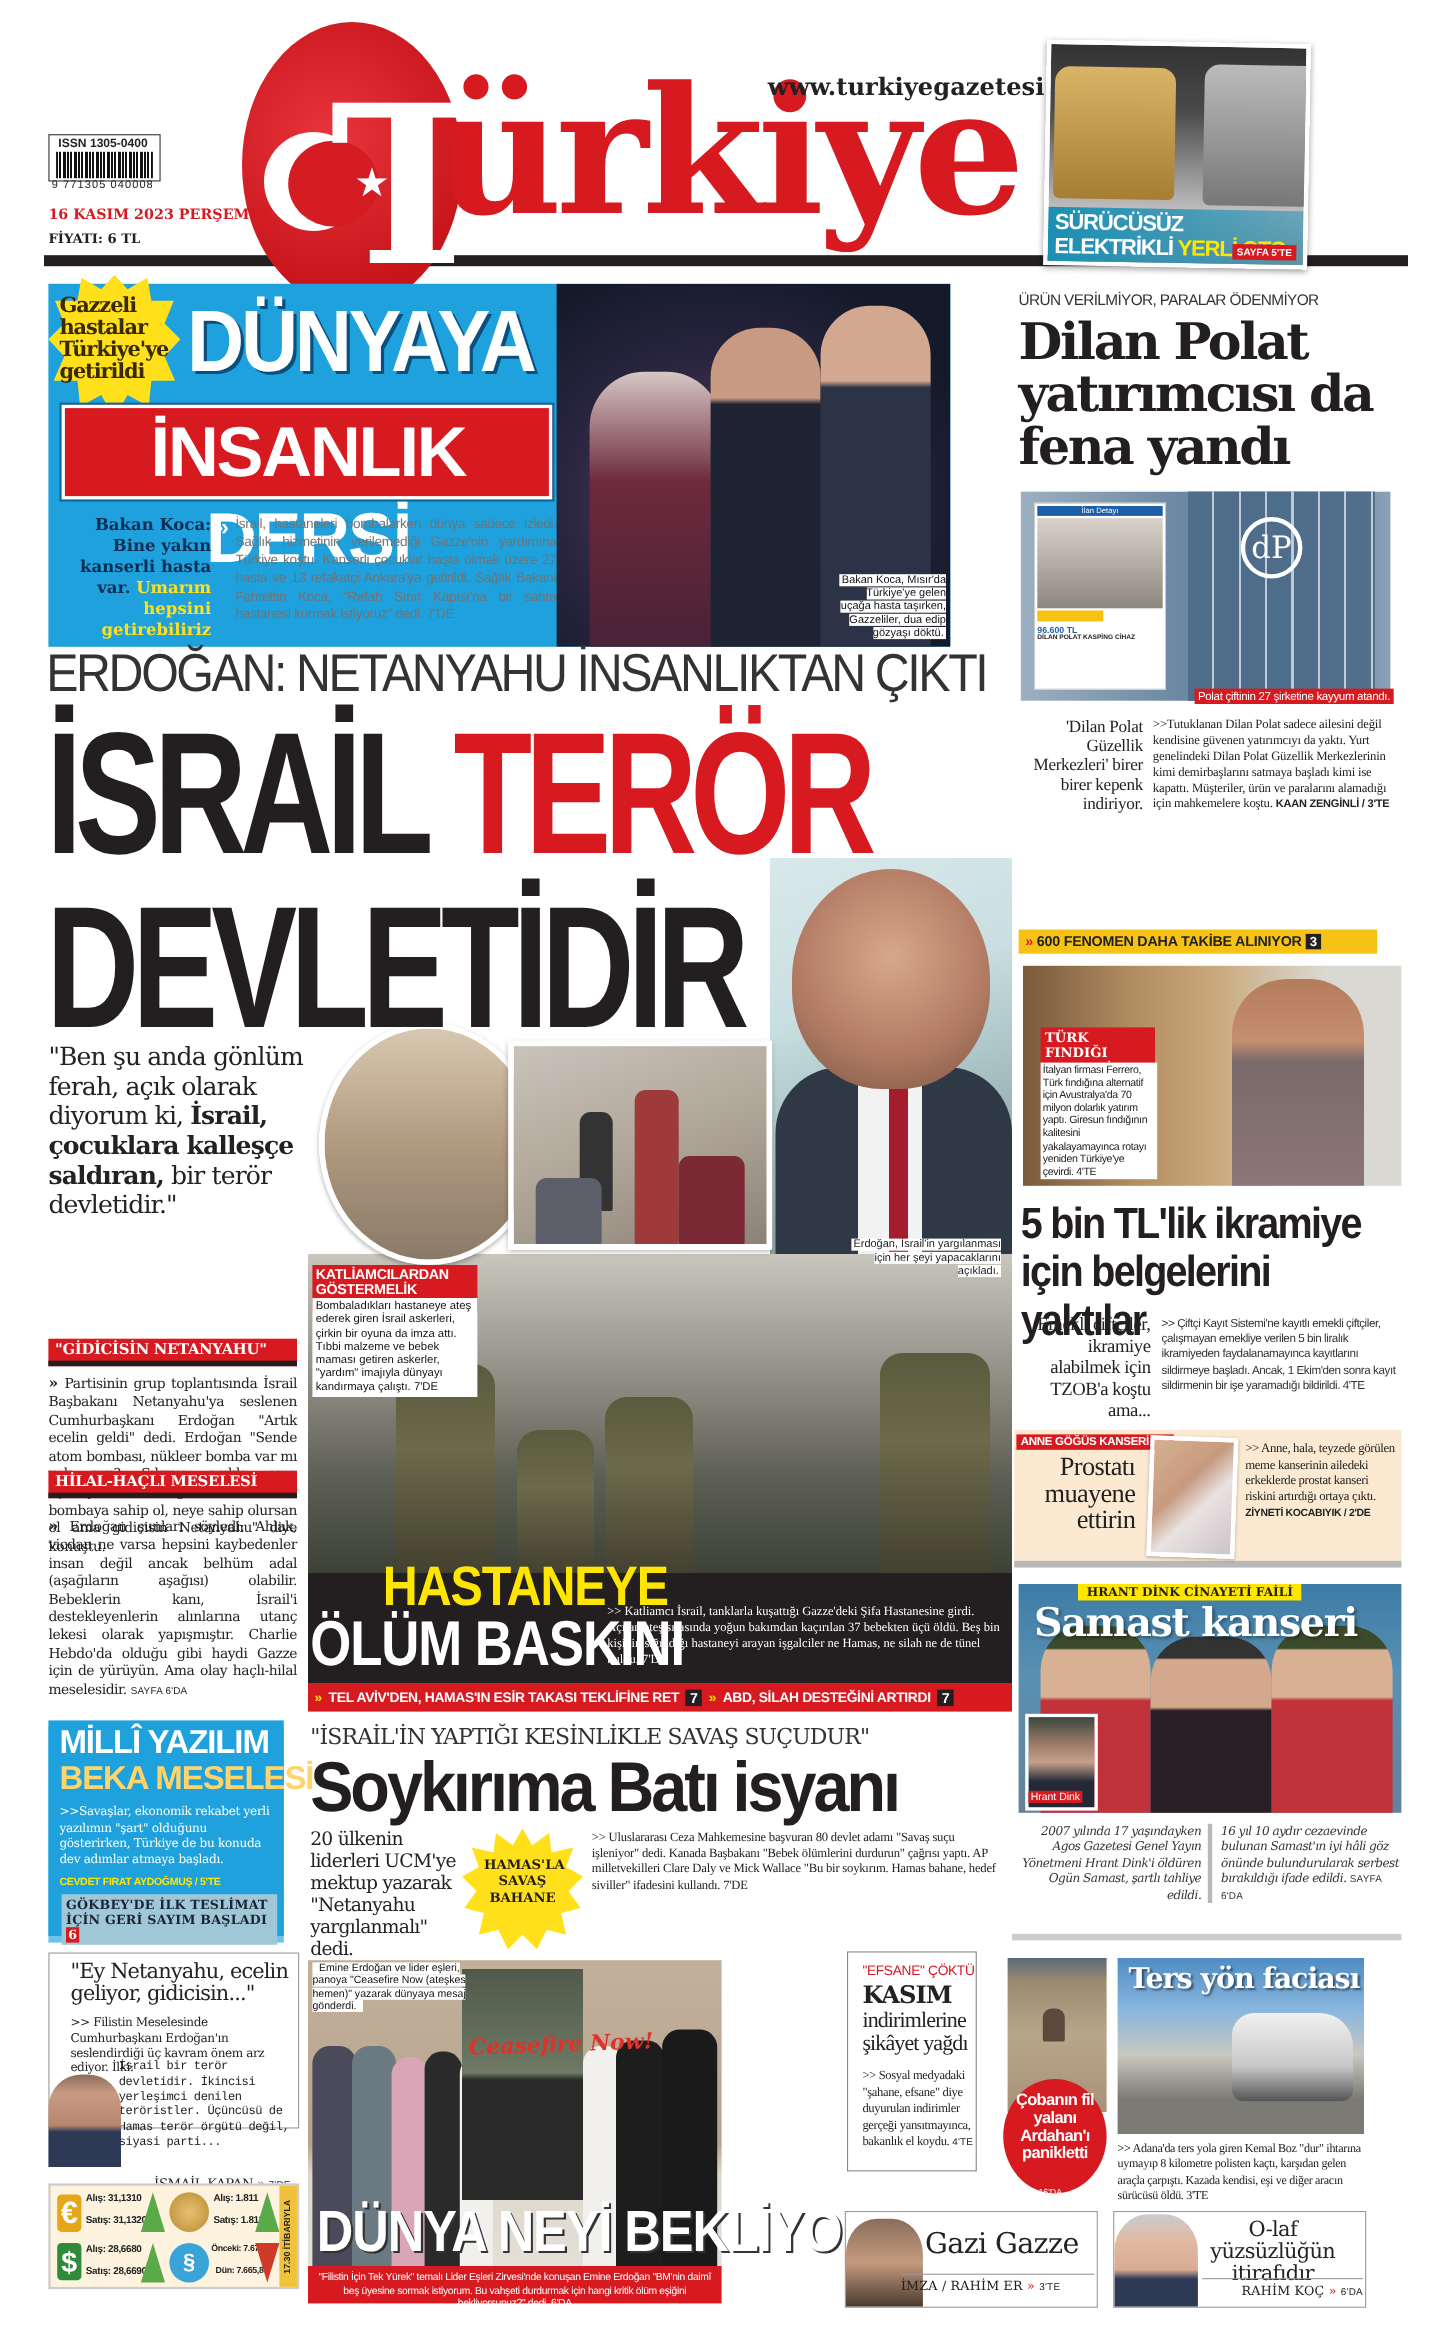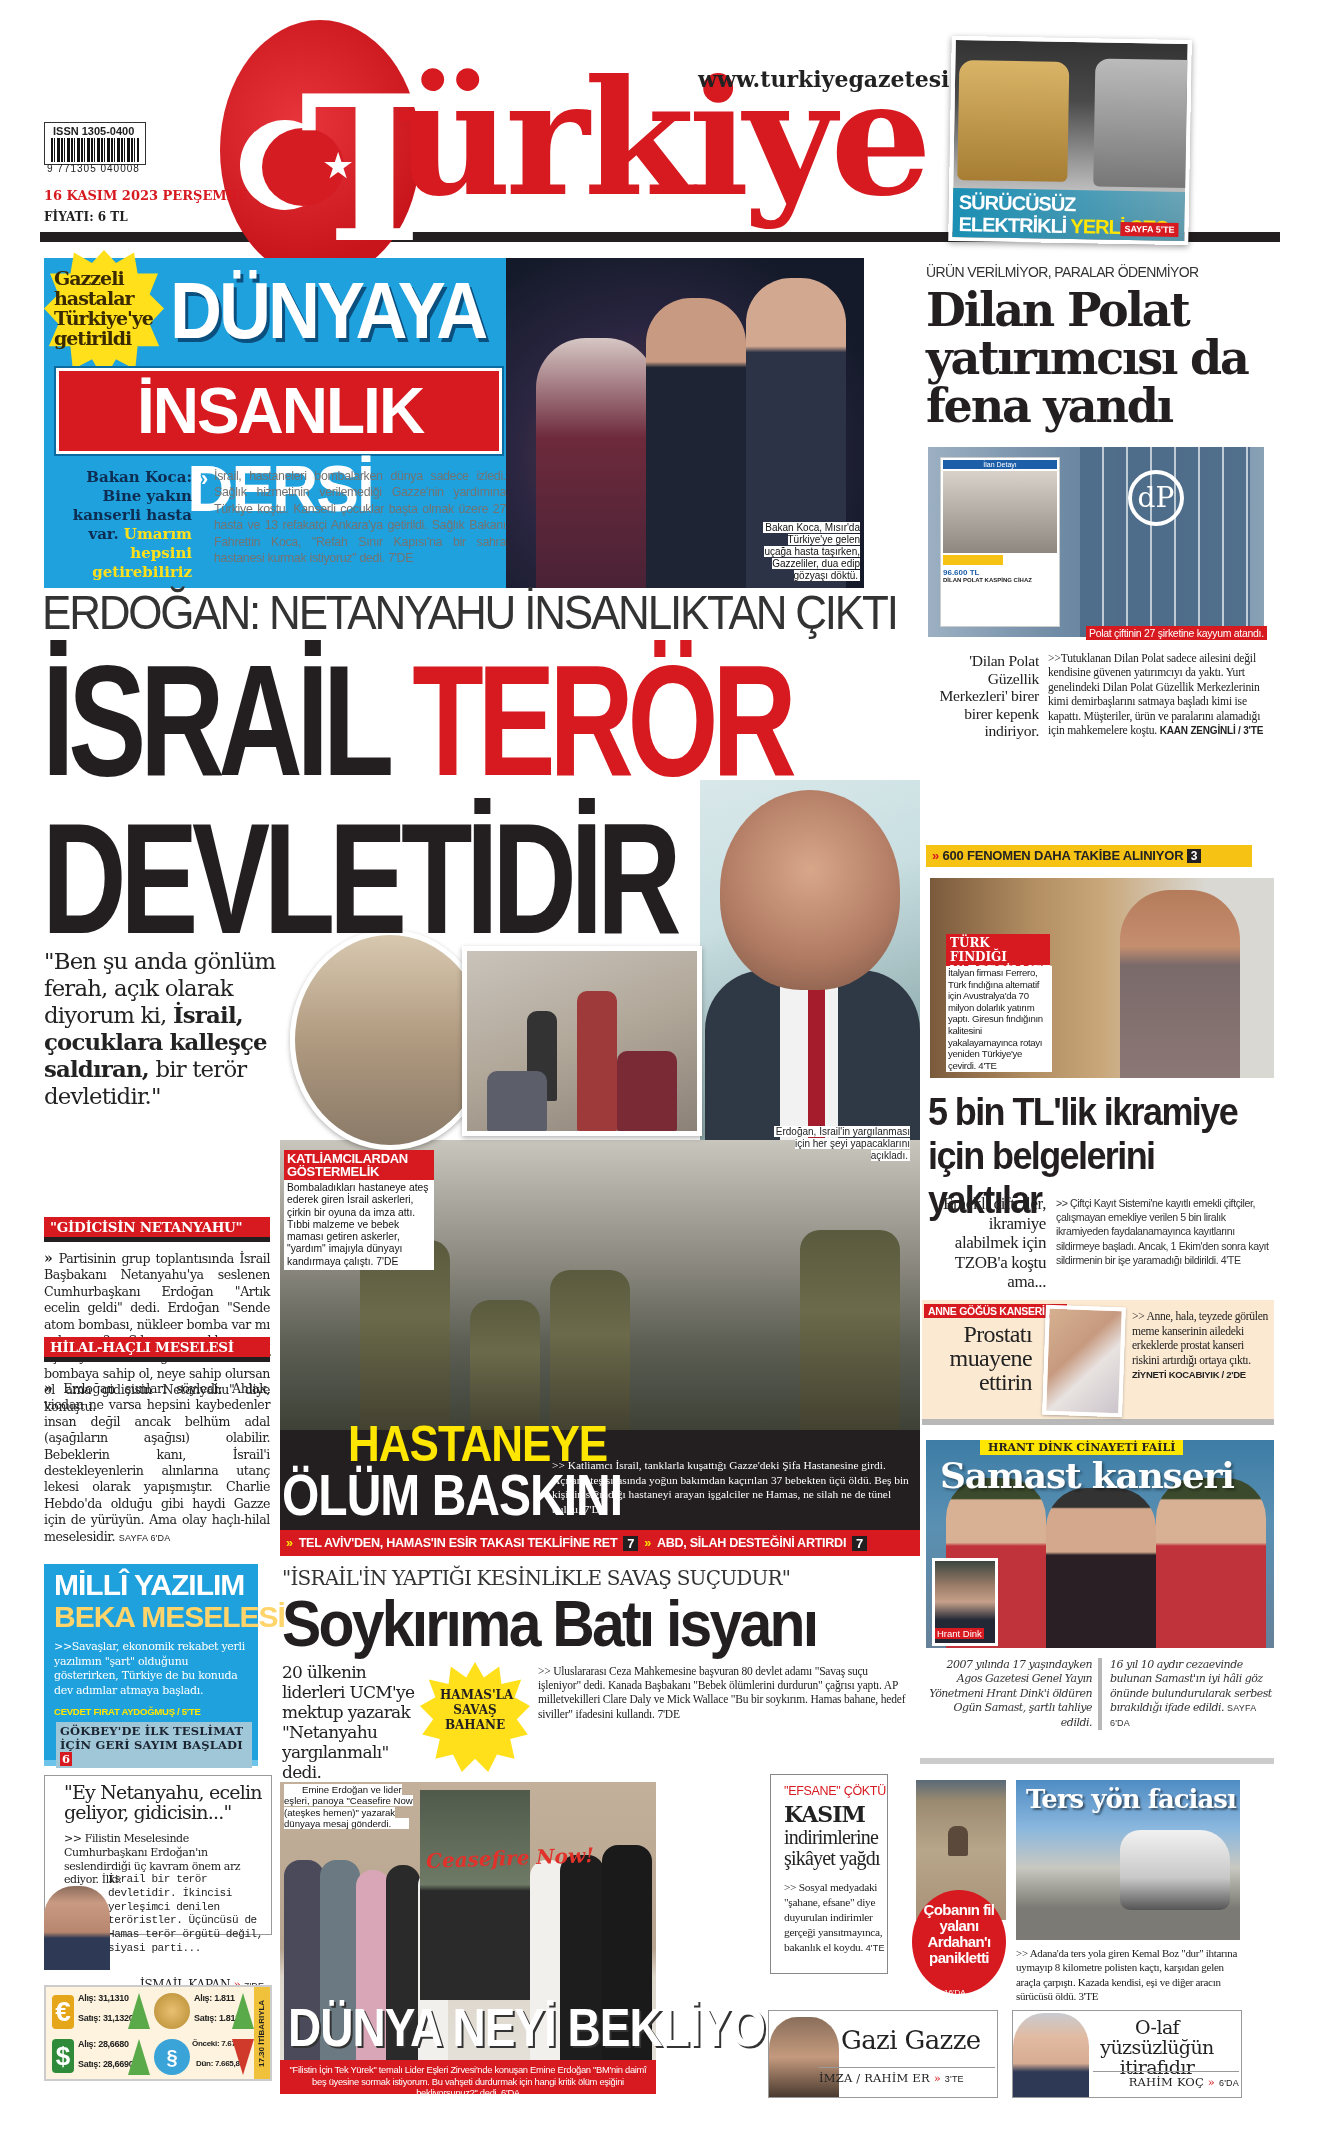--- a/index.html
+++ b/index.html
@@ -106,21 +106,21 @@
 #soykirim{left:282px;top:1588px;font-size:64px;font-weight:bold;letter-spacing:-3px;line-height:72px;color:#231f20;transform:scaleX(.92);transform-origin:left top;white-space:nowrap}
 #ucm-quote{left:282px;top:1662px;width:150px;font-family:"DejaVu Serif",serif;font-size:17px;line-height:20px;letter-spacing:-.7px}
 #hamas-burst{left:420px;top:1662px;width:110px;height:110px;background:#ffe01b;clip-path:polygon(50% 0,58% 14%,72% 4%,74% 20%,92% 16%,86% 32%,100% 40%,88% 52%,98% 66%,82% 70%,86% 88%,70% 84%,62% 100%,50% 88%,38% 100%,30% 84%,14% 88%,18% 70%,2% 66%,12% 52%,0 40%,14% 32%,8% 16%,26% 20%,28% 4%,42% 14%)}
 #hamas-text{left:440px;top:1688px;width:70px;text-align:center;font-family:"DejaVu Serif",serif;font-weight:bold;font-size:12px;line-height:15px;color:#231f20}
 #ucm-body{left:538px;top:1664px;width:372px;font-family:"Liberation Serif",serif;font-size:11.5px;line-height:14.2px;color:#222;letter-spacing:-.2px}
 
 #women-photo{left:280px;top:1782px;width:376px;height:278px;background:linear-gradient(#c2b09a,#b7a48e 60%,#ddd6cb 70%,#e4e0d8)}
 #women-board{left:420px;top:1790px;width:110px;height:210px;background:linear-gradient(#4f5a4b 0,#6e7a65 45%,#2a2a2a 48%)}
 #ceasefire{left:426px;top:1846px;color:#e0322a;font-family:"DejaVu Serif",serif;font-style:italic;font-size:20px;font-weight:bold;transform:rotate(-2deg)}
 #women-caption{left:284px;top:1784px;width:140px;font-size:9.6px;line-height:11.4px;color:#111}
-#women-caption span{background:#fff;padding:0 18px}
+#women-caption span{background:#fff;padding:0 6px}
 .woman{position:absolute;bottom:0;border-radius:16px 16px 0 0}
 #dunya-neyi{left:288px;top:2000px;font-size:46px;font-weight:bold;color:#fff;letter-spacing:-1px;text-shadow:2px 2px 0 #333;line-height:48px;transform:scaleY(1.15);transform-origin:left top}
 #women-bar{left:280px;top:2060px;width:376px;height:34px;background:#d71920;color:#fff;font-size:9.4px;line-height:11.6px;padding:4px 6px;text-align:center;letter-spacing:-.3px}
 
 #kasim-box{left:770px;top:1774px;width:118px;height:200px;border:1px solid #888}
 #kasim-kicker{left:784px;top:1784px;color:#d71920;font-size:12.5px;letter-spacing:-.3px}
 #kasim-title{left:784px;top:1802px;font-family:"DejaVu Serif",serif;font-weight:bold;font-size:22px;line-height:24px;letter-spacing:-1px}
 #kasim-sub{left:784px;top:1827px;font-family:"Liberation Serif",serif;font-size:20px;line-height:21px;letter-spacing:-.8px;width:110px}
 #kasim-body{left:784px;top:1880px;width:104px;font-family:"Liberation Serif",serif;font-size:11.4px;line-height:15px;letter-spacing:-.3px}
 

